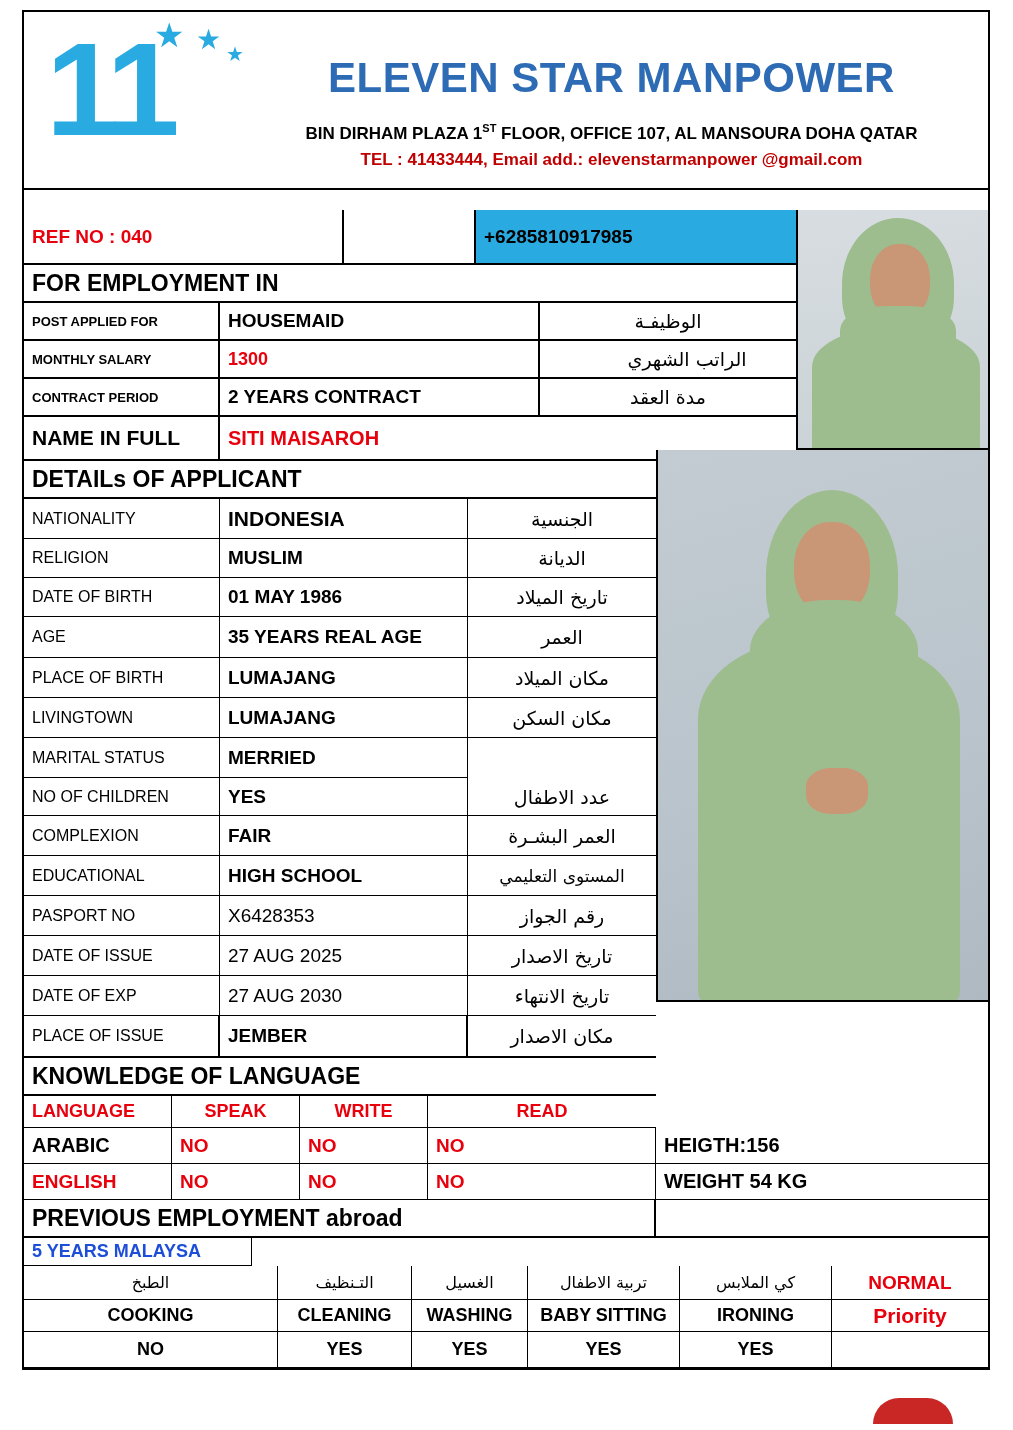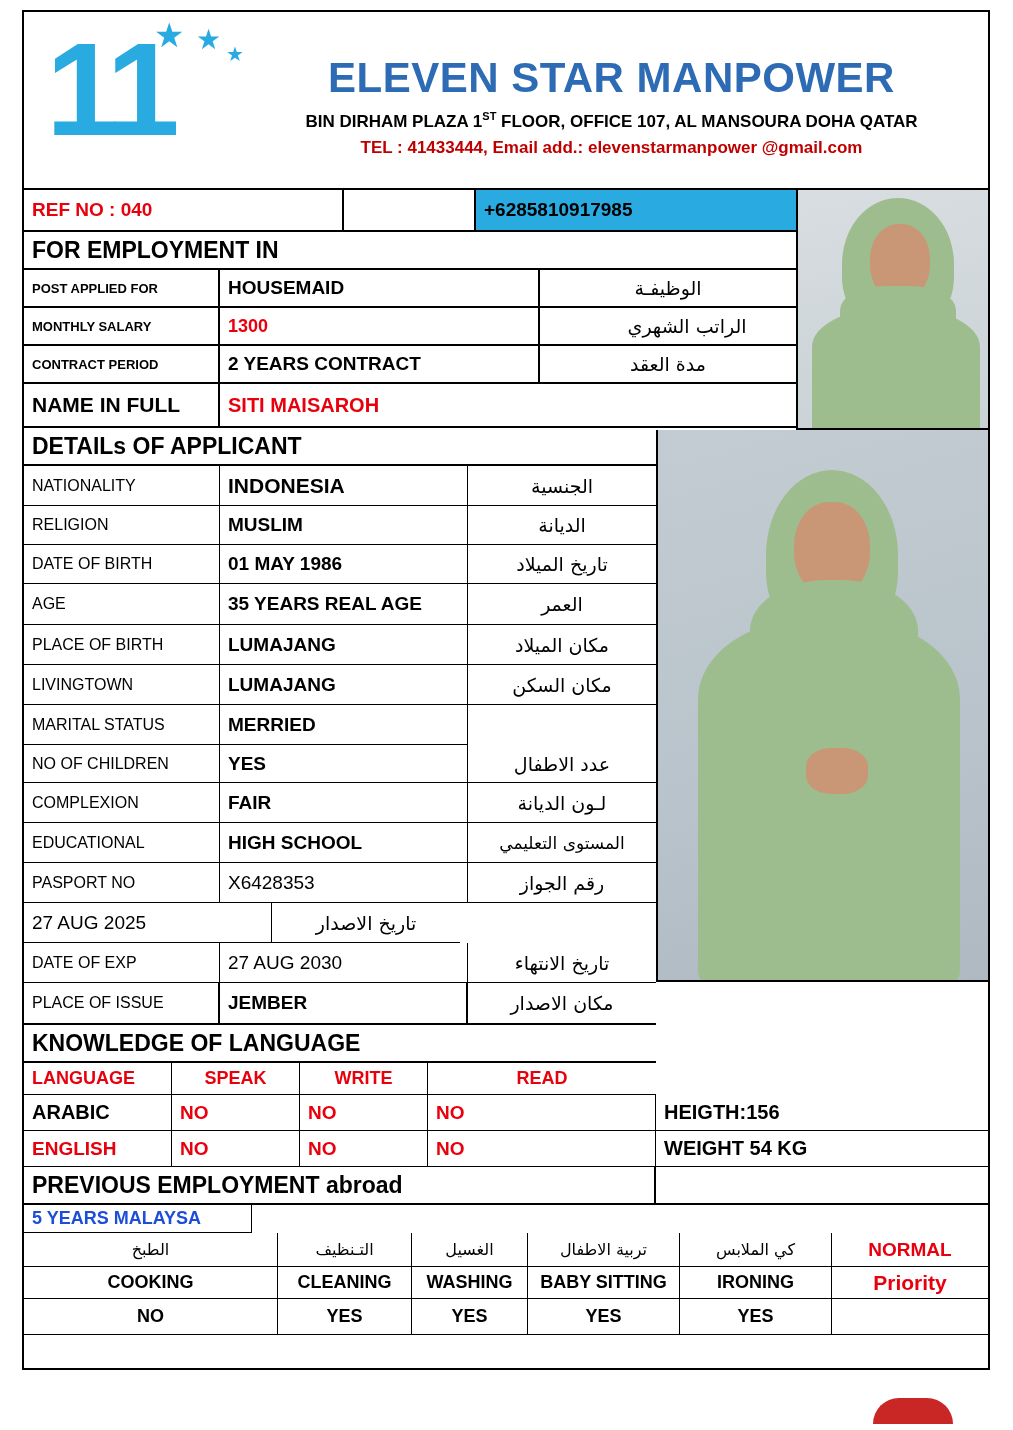--- a/index.html
+++ b/index.html
@@ -70,21 +70,21 @@
     font-size: 42px;
     font-weight: bold;
     color: #2D6BB5;
     letter-spacing: 0.5px;
     white-space: nowrap;
   }
   .company-addr {
     font-size: 17px;
     font-weight: bold;
     color: #000;
-    margin-top: 8px;
+    margin-top: 20px;
   }
   .company-addr sup { font-size: 11px; }
   .company-tel {
     font-size: 17px;
     font-weight: bold;
     color: #C00000;
     margin-top: 6px;
   }
 
   
@@ -199,21 +199,21 @@
 
   <div class="topblock">
 
     <div class="photo-top">
       <div class="pp pp-body" style="left:14px; top:118px; width:168px; height:130px;"></div>
       <div class="pp pp-hijab" style="left:44px; top:8px; width:112px; height:132px;"></div>
       <div class="pp pp-face" style="left:72px; top:34px; width:60px; height:76px;"></div>
       <div class="pp" style="left:42px; top:96px; width:116px; height:60px; background:#9dbd8f; border-radius:40% 40% 20% 20%;"></div>
     </div>
 
-    <div class="row" style="height:42px;">
+    <div class="row" style="height:55px;margin-top:20px;">
       <div class="cell" style="width:320px;">
         <span style="color:#E8000D;font-weight:bold;font-size:19px;">REF NO : 040</span>
       </div>
       <div class="cell" style="width:132px;"></div>
       <div class="cell last" style="width:320px; background:#29ABE2;">
         <span style="font-size:19px;font-weight:bold;">+6285810917985</span>
       </div>
     </div>
 
     <div class="row" style="height:38px;">
@@ -368,21 +368,21 @@
           </div>
       </div>
       <div class="row" style="height:40px;">
         <div class="cell thin" style="width:196px;">
             <span class="label-reg">COMPLEXION</span>
           </div>
         <div class="cell thin" style="width:248px;">
             <span class="value">FAIR</span>
           </div>
         <div class="cell thin last" style="width:188px;">
-            <span class="ar">لـون الديانة</span>
+            <span class="ar">العمر البشـرة</span>
           </div>
       </div>
       <div class="row" style="height:40px;">
         <div class="cell thin" style="width:196px;">
             <span class="label-reg">EDUCATIONAL</span>
           </div>
         <div class="cell thin" style="width:248px;">
             <span class="value">HIGH SCHOOL</span>
           </div>
         <div class="cell thin last" style="width:188px;">
@@ -394,20 +394,23 @@
             <span class="label-reg">PASPORT NO</span>
           </div>
         <div class="cell thin" style="width:248px;">
             <span class="value-plain">X6428353</span>
           </div>
         <div class="cell thin last" style="width:188px;">
             <span class="ar">رقم الجواز</span>
           </div>
       </div>
       <div class="row" style="height:40px;">
+        <div class="cell thin" style="width:196px;">
+            <span class="label-reg">DATE OF ISSUE</span>
+          </div>
         <div class="cell thin" style="width:248px;">
             <span class="value-plain">27 AUG 2025</span>
           </div>
         <div class="cell thin last" style="width:188px;">
             <span class="ar">تاريخ الاصدار</span>
           </div>
       </div>
       <div class="row" style="height:40px;">
         <div class="cell thin" style="width:196px;">
             <span class="label-reg">DATE OF EXP</span>

